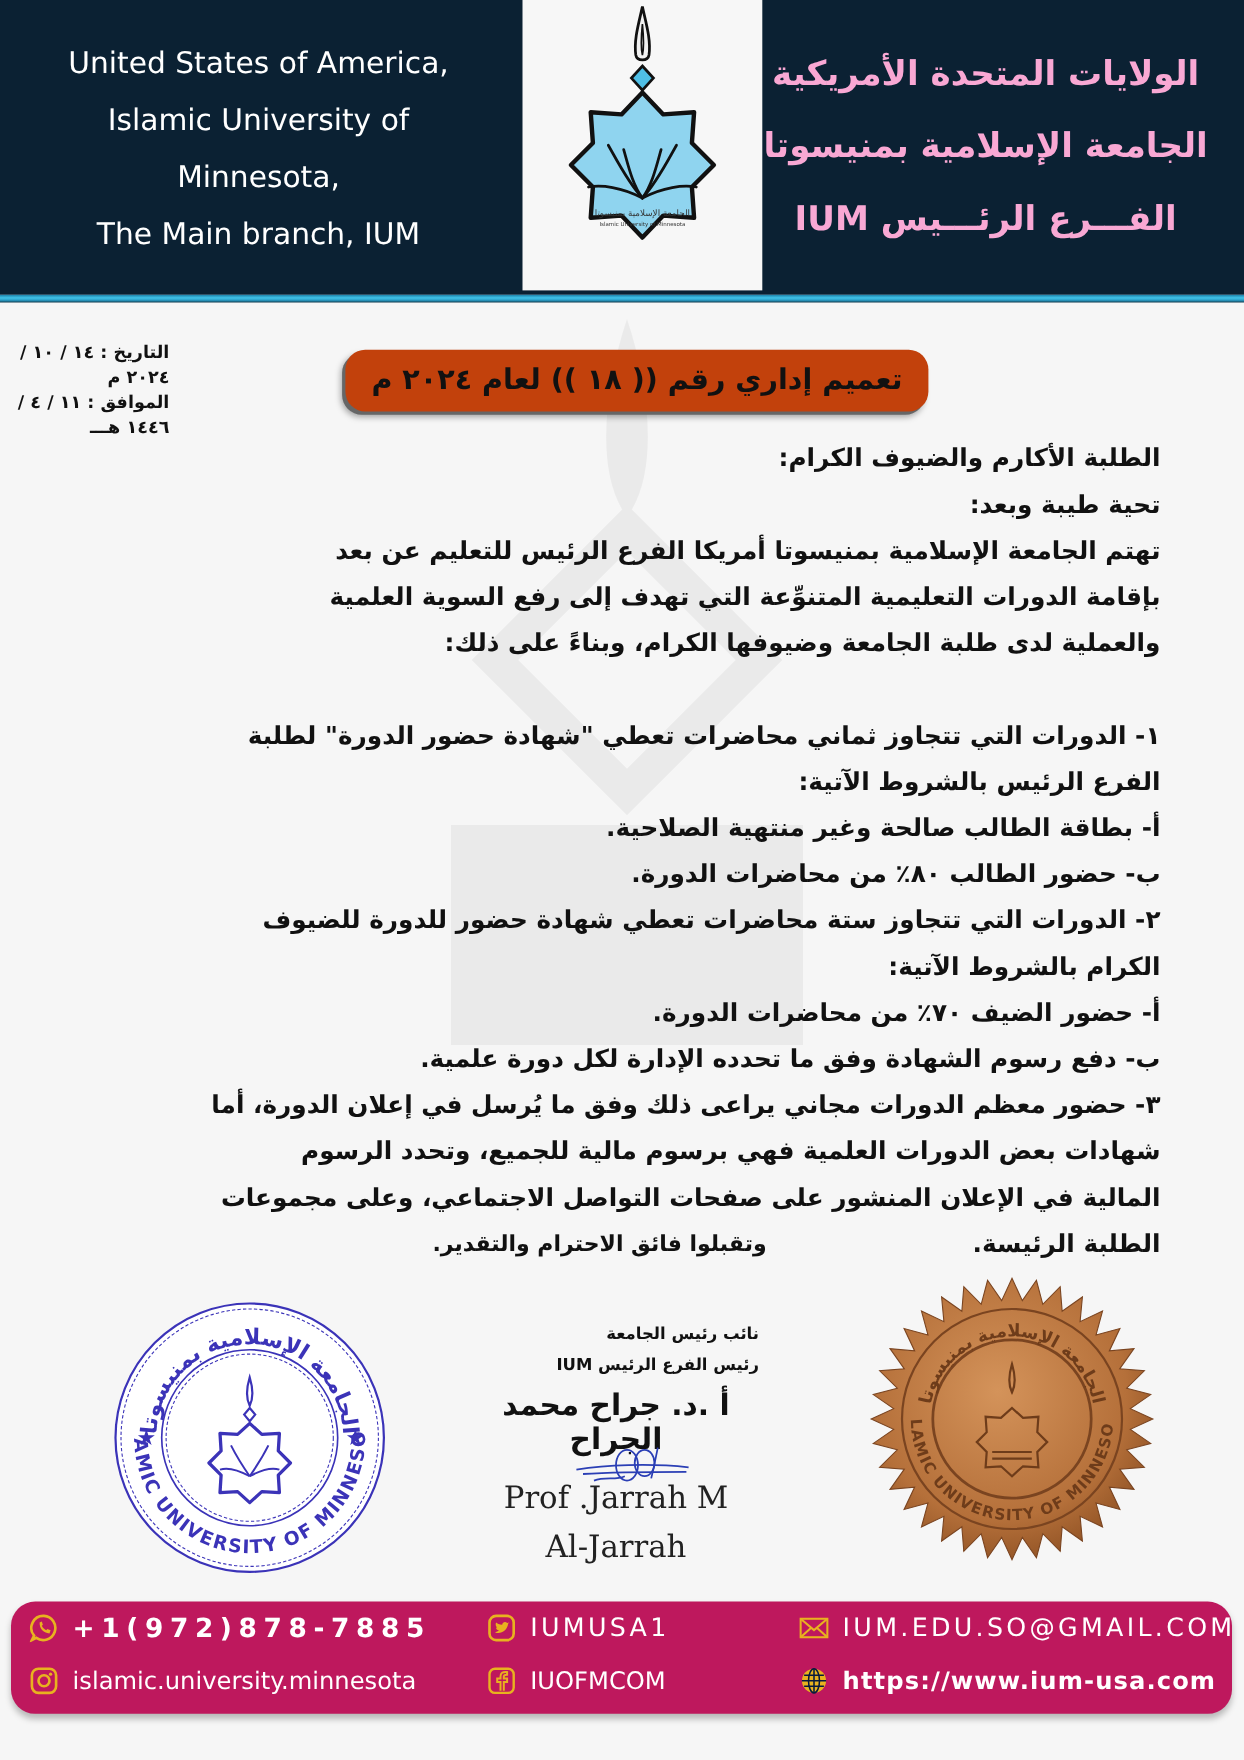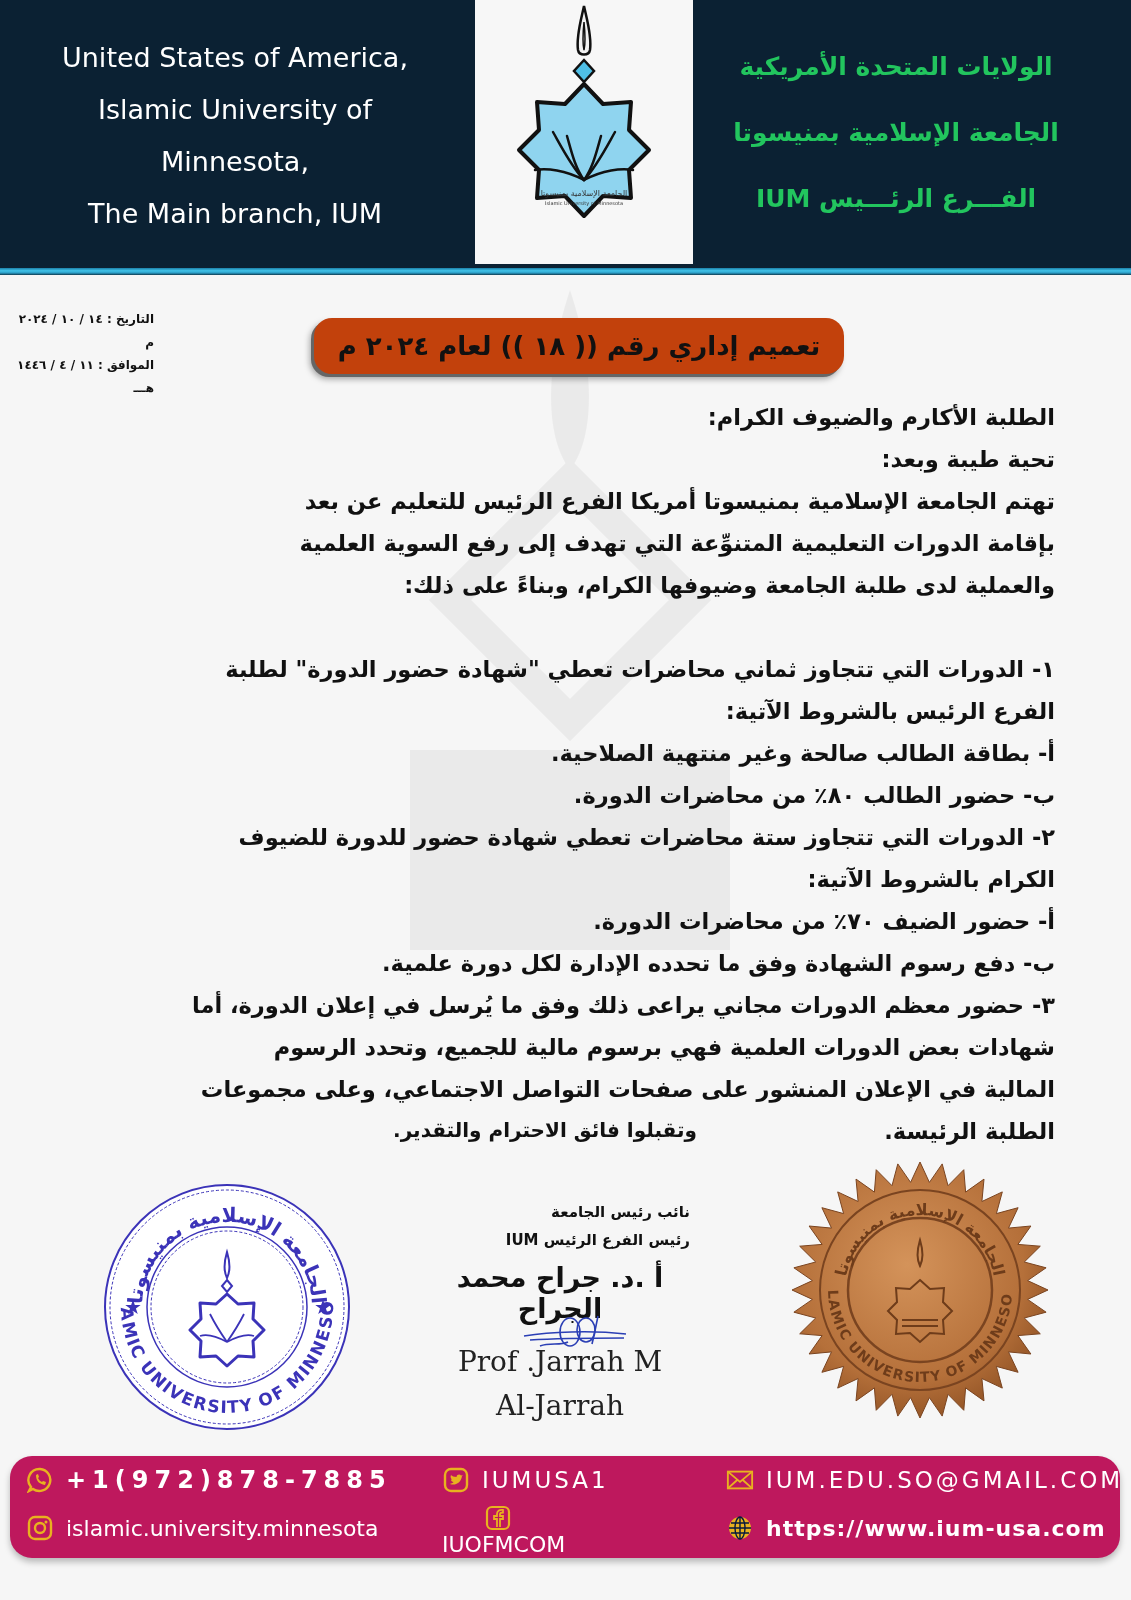--- a/index.html
+++ b/index.html
@@ -17,33 +17,33 @@
     position: absolute; left: 0; top: 268px; width: 1131px; height: 7px;
     background: linear-gradient(#1b7fa8, #41c4ea 40%, #2a9dc6 70%, #0f3a4e);
   }
   .header-en {
     position: absolute; left: 20px; top: 32px; width: 430px;
     color: #ffffff; text-align: center;
     font-family: "DejaVu Sans", sans-serif; font-size: 27px; line-height: 52px;
   }
   .header-ar {
     position: absolute; right: 20px; top: 34px; width: 430px;
-    color: #22c55e; text-align: center; direction: rtl;
-    font-family: "DejaVu Sans", sans-serif; font-weight: bold; font-size: 25px; line-height: 66px;
+    color: #f9a8d4; text-align: center; direction: rtl;
+    font-family: "DejaVu Sans", sans-serif; font-weight: bold; font-size: 31px; line-height: 66px;
   }
   .logo-box {
     position: absolute; left: 475px; top: 0; width: 218px; height: 264px;
     background: #f7f7f7;
   }
   .logo-box svg { width: 100%; height: 100%; }
 
   
   .date-block {
     position: absolute; left: 6px; top: 308px; width: 148px;
-    direction: rtl; text-align: right; font-size: 12px; font-weight: bold; color: #111;
+    direction: rtl; text-align: right; font-size: 16px; font-weight: bold; color: #111;
     line-height: 23px;
   }
 
   
   .title-pill {
     position: absolute; left: 314px; top: 318px; width: 530px; height: 56px;
     background: #c2410c; border-radius: 18px;
     box-shadow: -3px 3px 0 #666, -4px 5px 6px rgba(0,0,0,.35);
     text-align: center; direction: rtl;
     font-weight: bold; font-size: 26px; line-height: 56px; color: #111;
@@ -277,21 +277,21 @@
   </div>
   <div class="fitem" style="left:432px; top:10px;">
     <span class="ic">
       <svg width="26" height="26" viewBox="0 0 26 26">
           <rect x="2" y="2" width="22" height="22" rx="6" fill="none" stroke="#e8b21f" stroke-width="2.4"></rect>
           <path d="M7 17 C12 19 18 16 19 9 L20 8 L18 8.5 C17 7 14 7 13.5 10 C11 10 9 9 8 8 C7 10 8 12 9 12.5 L8 12.5 C8 14 9 15 10.5 15 C10 16 8 16.5 7 17 Z" fill="#e8b21f"></path>
         </svg>
     </span>
     <span class="txt wide2">IUMUSA1</span>
   </div>
-  <div class="fitem" style="left:432px; top:48px;flex-direction:column;">
+  <div class="fitem" style="left:432px; top:58px;">
     <span class="ic">
       <svg width="26" height="26" viewBox="0 0 26 26">
           <rect x="2" y="2" width="22" height="22" rx="5" fill="none" stroke="#e8b21f" stroke-width="2.2"></rect>
           <path d="M15 22 L15 14 L18 14 L18 11 L15 11 L15 9 C15 8 16 7.5 18 7.5 L18 5 C14 4.5 12 6 12 9 L12 11 L9 11 L9 14 L12 14 L12 22" fill="none" stroke="#e8b21f" stroke-width="1.8"></path>
         </svg>
     </span>
     <span class="txt">IUOFMCOM</span>
   </div>
   <div class="fitem" style="left:716px; top:10px;">
     <span class="ic">

